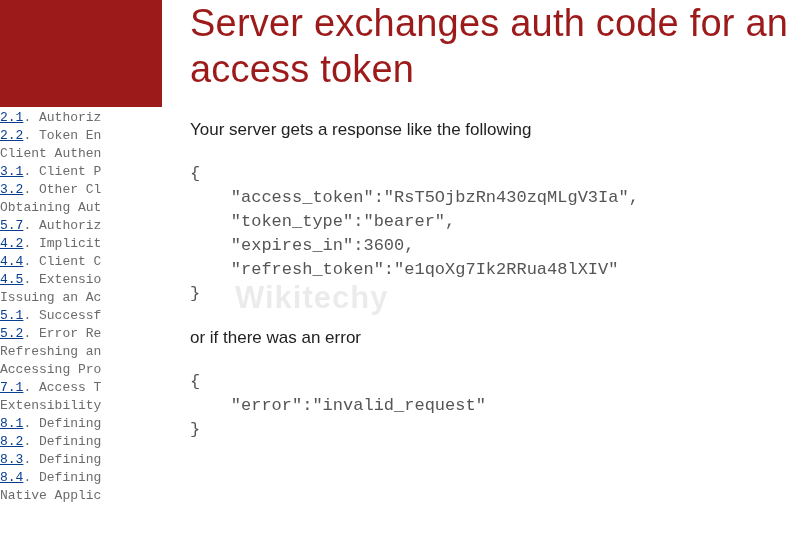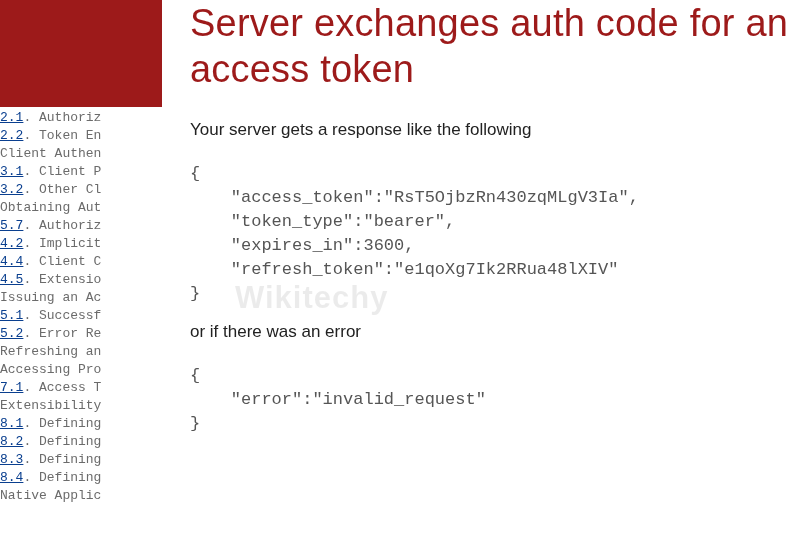--- a/index.html
+++ b/index.html
@@ -62,21 +62,21 @@
   .body-text {
     font-family: "Century Gothic", "Segoe UI", Arial, sans-serif;
     font-size: 17px;
     color: #222;
     margin-top: 28px;
   }
   .body-text-2 {
     font-family: "Century Gothic", "Segoe UI", Arial, sans-serif;
     font-size: 17px;
     color: #222;
-    margin-top: 16px;
+    margin-top: 22px;
   }
   .code {
     font-family: "Courier New", Courier, monospace;
     font-size: 17px;
     line-height: 24px;
     color: #555;
     white-space: pre;
     margin-top: 22px;
   }
   .watermark {

